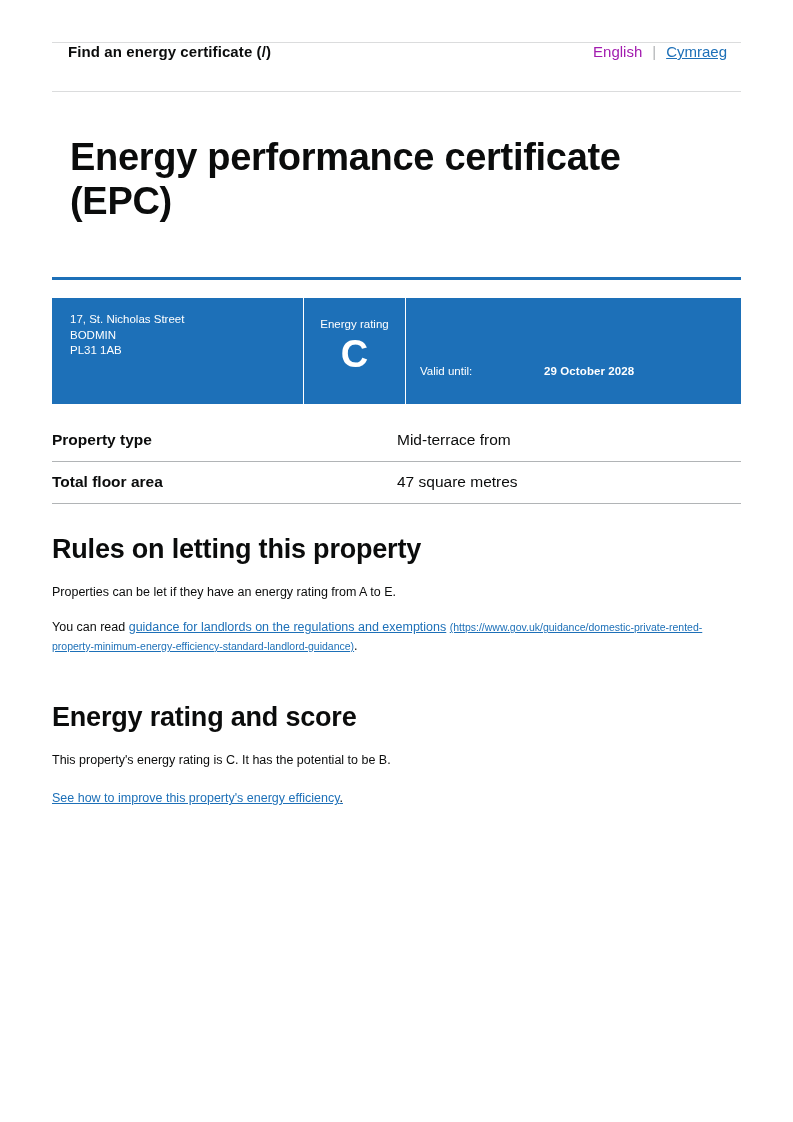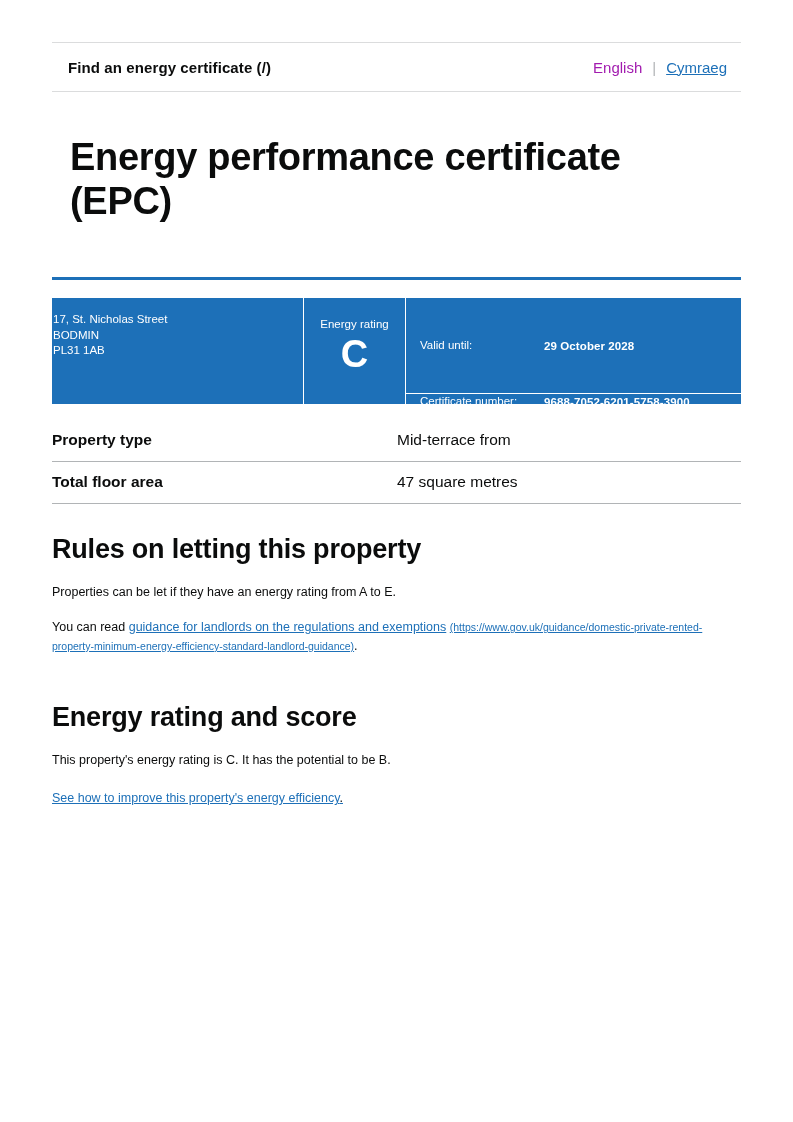--- a/index.html
+++ b/index.html
@@ -22,21 +22,21 @@
     padding: 0 52px;
   }
 
   
   .site-header {
     margin: 42px 0 0 0;
     border-top: 1px solid #dbdcdd;
     border-bottom: 1px solid #dbdcdd;
     height: 48px;
     display: flex;
-    align-items: center;
+    align-items: flex-start;
     justify-content: space-between;
   }
   .service-name {
     font-size: 15px;
     font-weight: bold;
     letter-spacing: 0.1px;
     padding-left: 16px;
   }
   .service-name .url {
     font-weight: bold;
@@ -82,21 +82,21 @@
   .cert-box {
     display: flex;
     margin-top: 18px;
     background: #1d70b8;
     color: #ffffff;
     height: 106px;
   }
   .cert-address {
     width: 252px;
     box-sizing: border-box;
-    padding: 14px 14px 0 1px;
+    padding: 14px 14px 0 18px;
     font-size: 11.5px;
     line-height: 1.35;
     border-right: 1px solid #ffffff;
   }
   .cert-rating {
     width: 102px;
     box-sizing: border-box;
     padding-top: 20px;
     text-align: center;
     border-right: 1px solid #ffffff;
@@ -230,24 +230,20 @@
       <div>PL31 1AB</div>
     </div>
     <div class="cert-rating">
       <div class="label">Energy rating</div>
       <div class="letter">C</div>
     </div>
     <div class="cert-meta">
       <div class="cert-meta-row">
         <div class="cert-meta-key">Valid until:</div>
         <div class="cert-meta-val">29 October 2028</div>
-      </div>
-      <div class="cert-meta-row">
-        <div class="cert-meta-key">Certificate number:</div>
-        <div class="cert-meta-val">9688-7052-6201-5758-3900</div>
       </div>
     </div>
   </div>
 
   
   <table class="detail-table">
     <tbody>
       <tr>
         <th>Property type</th>
         <td>Mid-terrace from</td>

